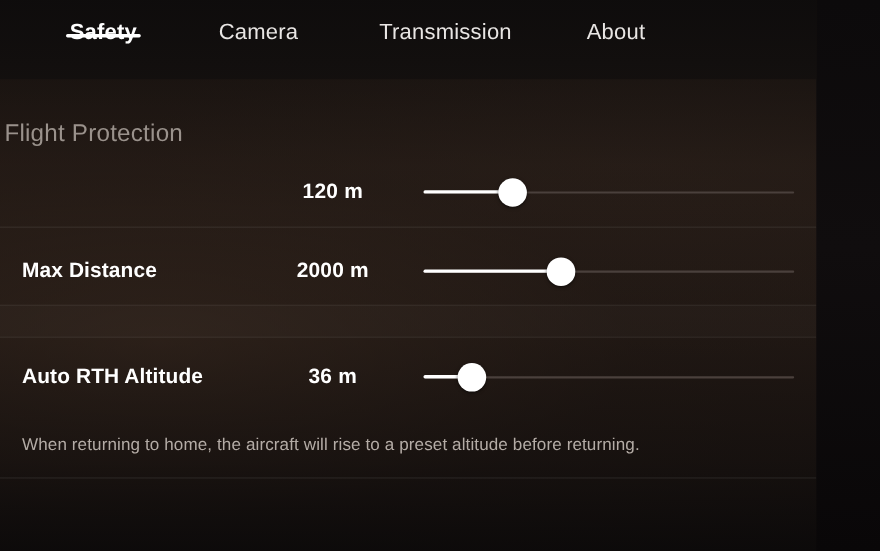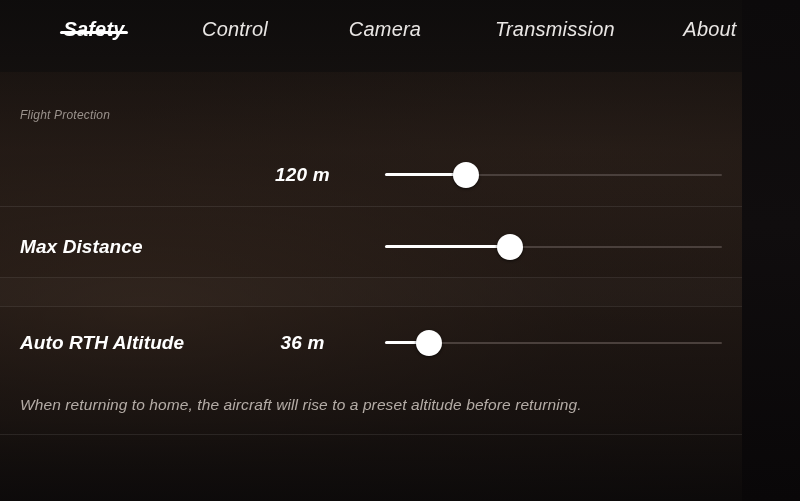--- a/index.html
+++ b/index.html
@@ -51,21 +51,20 @@
     top: 0;
     width: 742px;
     height: 501px;
     background: linear-gradient(180deg,
         rgba(18,15,14,0.80) 0px,
         rgba(26,20,17,0.70) 72px,
         rgba(36,27,22,0.62) 150px,
         rgba(32,24,20,0.62) 300px,
         rgba(22,17,15,0.72) 420px,
         rgba(12,10,10,0.86) 501px);
-    font-style: italic;
   }
 
   
   .outside {
     position: absolute;
     left: 742px;
     top: 0;
     width: 58px;
     height: 501px;
     background: linear-gradient(180deg, #0c0a0b 0%, #100d0e 45%, #090708 100%);
@@ -126,24 +125,24 @@
   .content {
     position: absolute;
     left: 0;
     top: 72px;
     width: 742px;
     height: 429px;
   }
 
   .section-title {
     position: absolute;
-    left: 20px;
+    left: 4px;
     top: 36px;
     color: #9a928c;
-    font-size: 12px;
+    font-size: 22px;
     font-weight: 400;
     letter-spacing: 0.2px;
   }
 
   
   .row {
     position: absolute;
     left: 0;
     width: 742px;
     height: 72px;
@@ -272,24 +271,20 @@
   <div class="panel">
 
     <div class="tabbar">
       <div class="tabs">
 
         <div class="tab tab-safety active">
           <span>Safety</span>
           <span class="tab-underline"></span>
         </div>
 
-        <div class="tab tab-control">
-          <span>Control</span>
-          
-        </div>
 
         <div class="tab tab-camera">
           <span>Camera</span>
           
         </div>
 
         <div class="tab tab-transmission">
           <span>Transmission</span>
           
         </div>
@@ -312,20 +307,21 @@
           <div class="slider-track"></div>
           <div class="slider-fill" style="width: 24%;"></div>
           <div class="slider-thumb" style="left: 24%;"></div>
         </div>
       </div>
 
       <div class="divider" style="top:134px;"></div>
 
       <div class="row" style="top:139px;">
         <div class="row-label">Max Distance</div>
+        <div class="row-value">2000 m</div>
         <div class="slider">
           <div class="slider-track"></div>
           <div class="slider-fill" style="width: 37%;"></div>
           <div class="slider-thumb" style="left: 37%;"></div>
         </div>
       </div>
 
       <div class="divider" style="top:205px;"></div>
 
       <div class="group-gap" style="top:206px;"></div>

